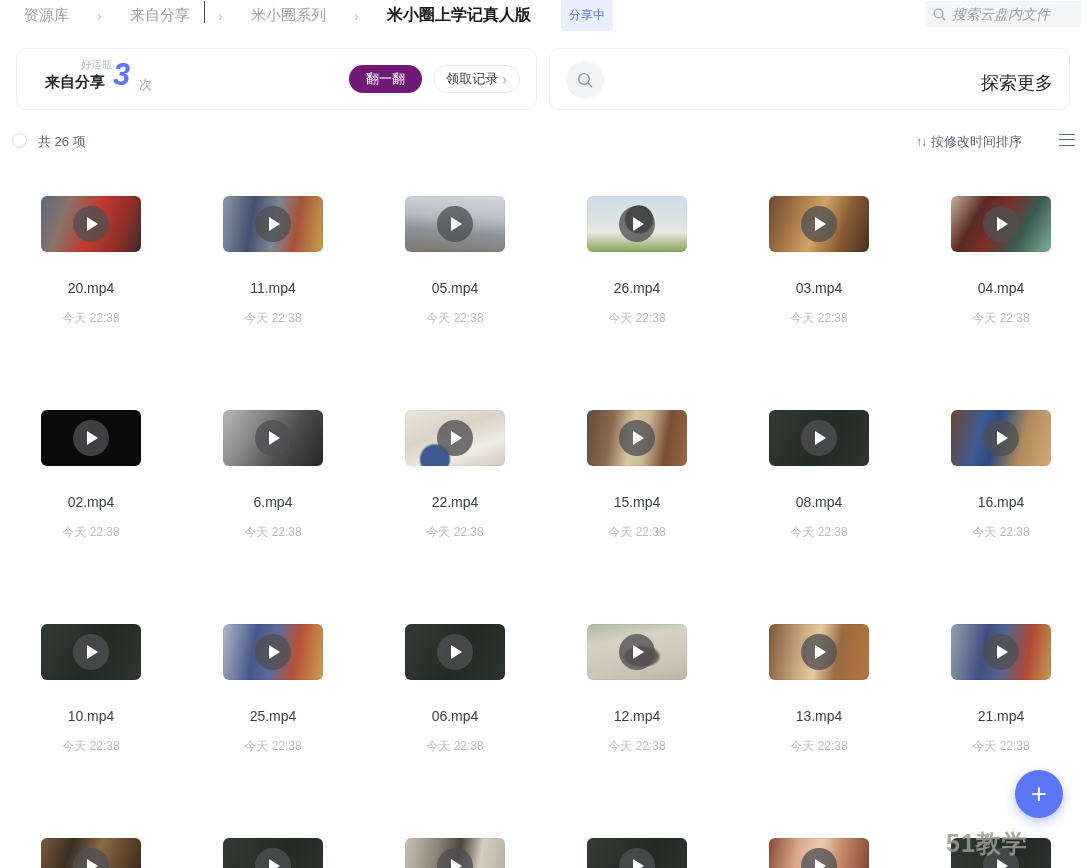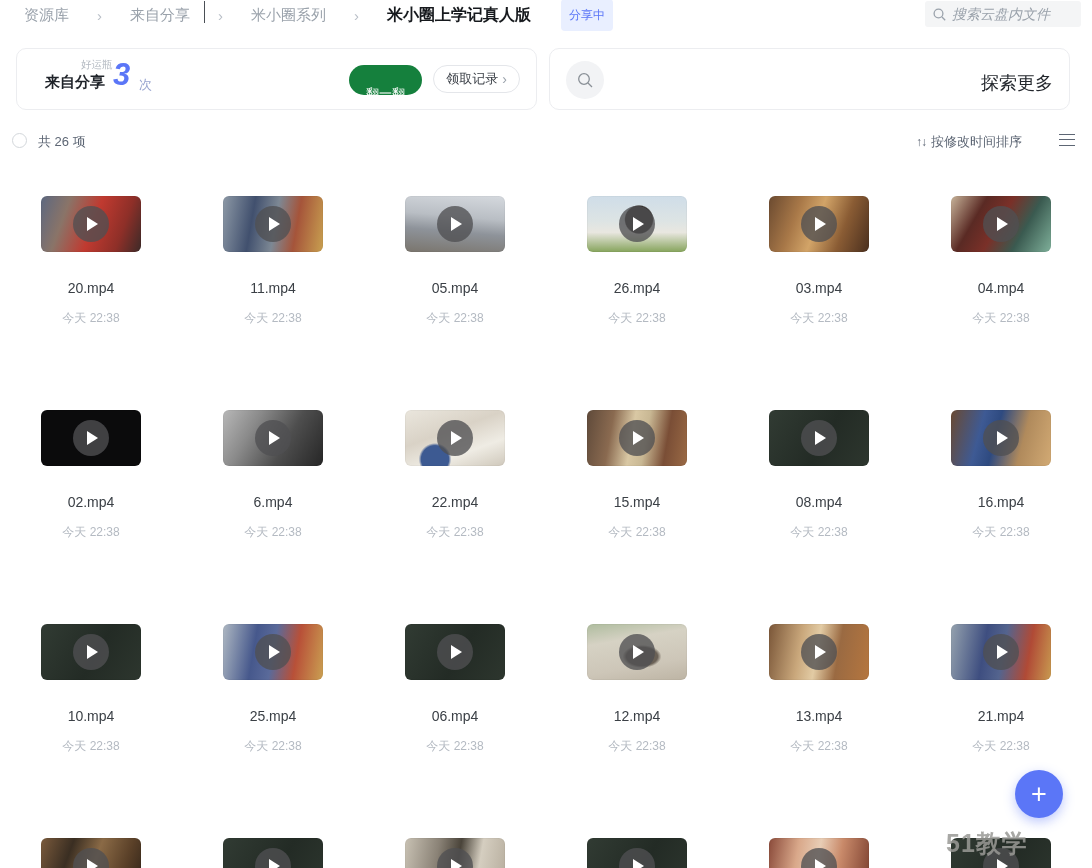--- a/index.html
+++ b/index.html
@@ -28,22 +28,22 @@
 
   
   .card { position:absolute; top:48px; height:62px; border:1px solid #ecedf0; border-radius:10px; background:#fff; }
   .card-luck { left:16px; width:521px; }
   .card-explore { left:549px; width:521px; }
   .luck-eyebrow { position:absolute; left:28px; top:9px; font-size:10.5px; color:#b3b9c1;margin-left:36px; }
   .luck-title { position:absolute; left:28px; top:24px; font-size:15px; font-weight:bold; color:#1f2329; }
   .luck-count { position:absolute; left:96px; top:8px; font-size:31px; font-weight:bold; font-style:italic; color:#5b76f7; }
   .luck-unit { position:absolute; left:122px; top:27px; font-size:13px; color:#97a3cf; }
   .btn-flip {
-    position:absolute; right:114px; top:16px; height:28px; padding:15px 17px;
-    background:#15803d; color:#fff; font-size:13px; border:none; border-radius:15px;
+    position:absolute; right:114px; top:16px; height:28px; padding:0 17px;
+    background:#701a75; color:#fff; font-size:13px; border:none; border-radius:15px;
     font-family:inherit; cursor:pointer; line-height:28px;
   }
   .btn-record {
     position:absolute; right:16px; top:16px; height:28px; padding:0 12px;
     background:#fff; color:#3c4148; font-size:13px; border:1px solid #e4e6ea; border-radius:15px;
     font-family:Liberation Sans, sans-serif; cursor:pointer; line-height:26px; display:flex; 
   }
   .btn-record .chev { color:#9aa2ab; margin-left:4px; font-size:14px; }
   .explore-circle {
     position:absolute; left:16px; top:12px; width:38px; height:38px; border-radius:50%;

